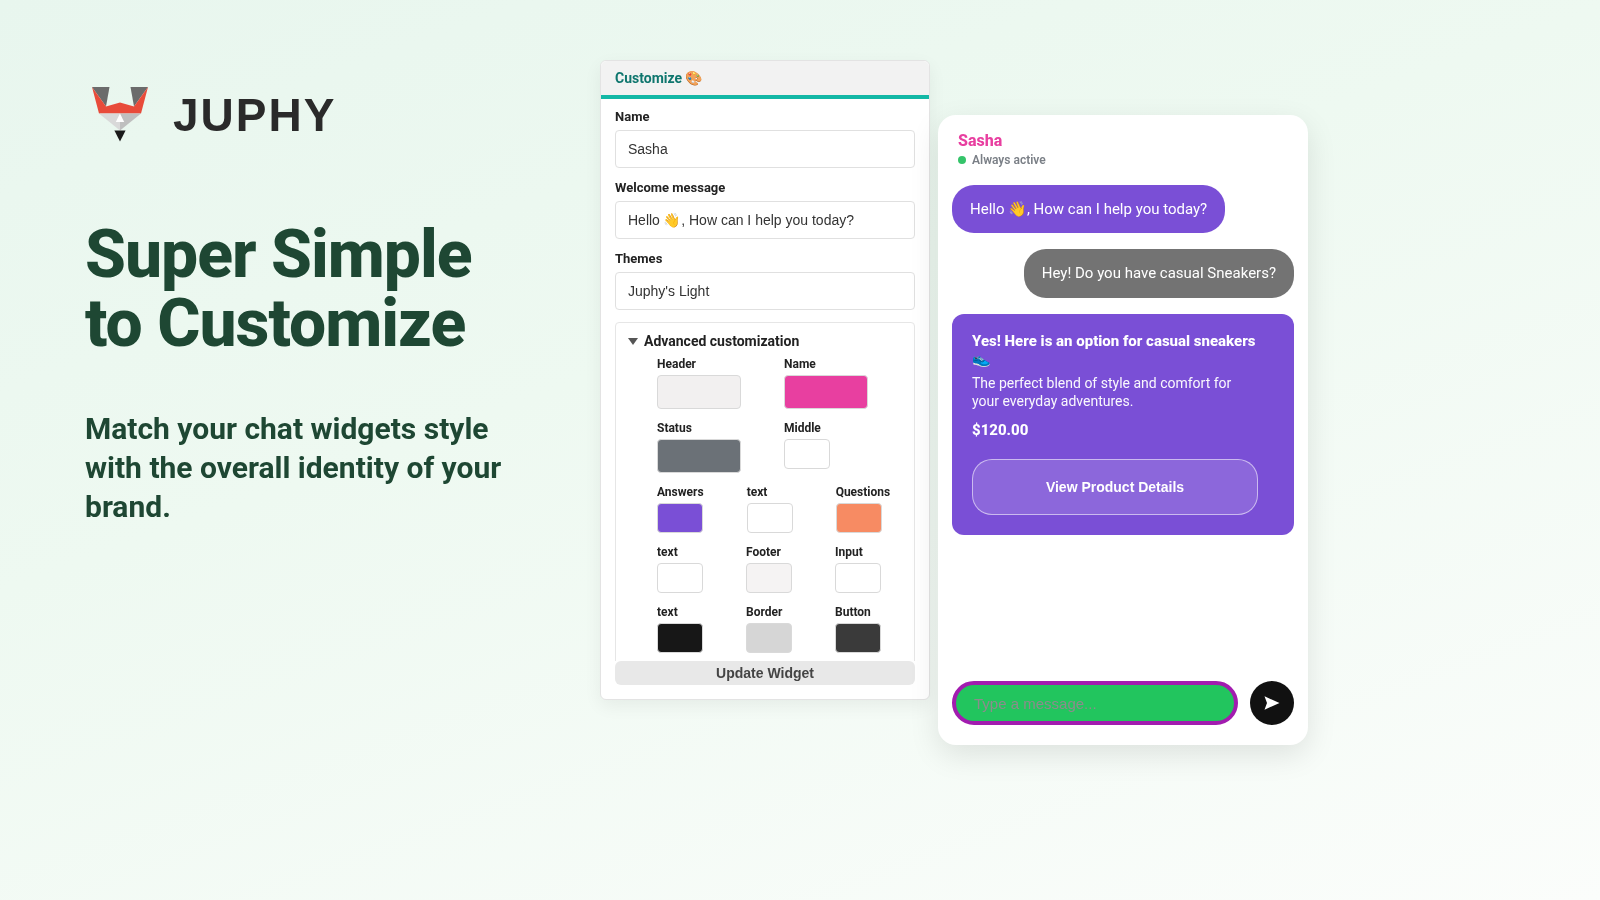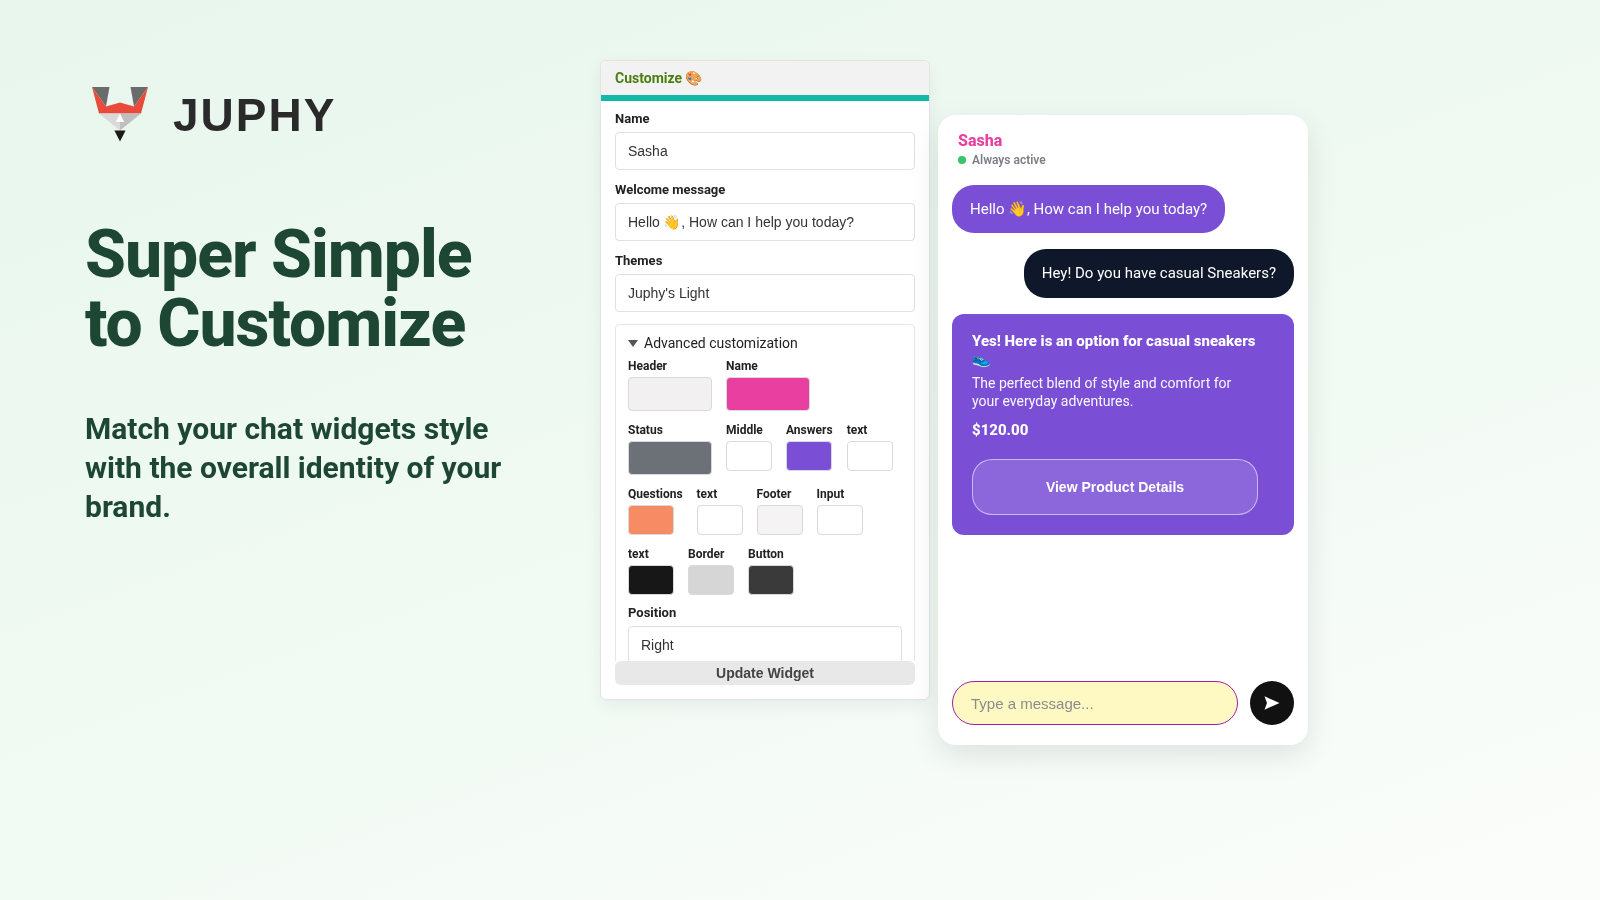--- a/index.html
+++ b/index.html
@@ -19,36 +19,36 @@
   .subhead { margin-top: 50px; font-size: 30px; line-height: 1.3; font-weight: 700; color: #1e4733; }
 
   
   .customize-panel {
     position: absolute; left: 600px; top: 60px; width: 330px; height: 640px;
     background: #fff; border: 1px solid #e3e3e3; border-radius: 6px;
     box-shadow: 0 6px 18px rgba(0,0,0,0.06);
     display: flex; flex-direction: column;
   }
   .panel-title-bar {
-    background: #f2f2f2; padding: 9px 14px; border-bottom: 6px solid #14b8a6;
-    font-size: 14px; font-weight: 700; color: #4d7c0f; border-radius: 6px 6px 0 0;
+    background: #f2f2f2; padding: 9px 14px; border-bottom: 4px solid #14b8a6;
+    font-size: 14px; font-weight: 700; color: #0f766e; border-radius: 6px 6px 0 0;
     display: flex; align-items: flex-end; gap: 6px;
   }
   .panel-body { padding: 10px 14px 14px 14px; flex: 1; overflow: hidden; }
   .field { margin-bottom: 12px; }
   .field-label { font-size: 13px; font-weight: 700; color: #222; margin-bottom: 6px; }
   .text-input {
     width: 100%; height: 38px; border: 1px solid #e0e0e0; border-radius: 4px;
     padding: 0 12px; font-size: 14px; color: #333; background: #fff;
   }
   .adv-box { border: 1px solid #e6e6e6; border-radius: 4px; padding: 10px 12px 12px 12px; }
-  .adv-header { display: flex; align-items: center; gap: 6px; font-size: 14px; font-weight: 400; color: #222; margin-bottom: 8px; cursor: pointer; }
+  .adv-header { display: flex; align-items: center; gap: 6px; font-size: 14px; font-weight: 700; color: #222; margin-bottom: 8px; cursor: pointer; }
   .adv-caret { width: 0; height: 0; border-left: 5px solid transparent; border-right: 5px solid transparent; border-top: 7px solid #555; }
   .swatch-grid { display: flex; flex-wrap: wrap; gap: 12px 14px; }
-  .swatch-col { display: flex; flex-direction: column; gap: 4px; }
+  .swatch-col { display: flex; flex-direction: column; gap: 4px; margin-left: 29px; }
   .swatch-label { font-size: 12px; font-weight: 700; color: #222; }
   .swatch { width: 46px; height: 30px; border-radius: 4px; border: 1px solid #d9d9d9; cursor: pointer; }
   .swatch.wide { width: 84px; height: 34px; }
   .pos-field { margin-top: 10px; }
   .update-btn {
     margin: 0 14px 14px 14px; height: 24px; border-radius: 6px; background: #e8e8e8;
     border: none; font-size: 14px; font-weight: 700; color: #444; cursor: pointer;
   }
 
   
@@ -75,22 +75,22 @@
   .pc-title { font-weight: 800; font-size: 15px; }
   .pc-desc { font-size: 14px; margin-top: 6px; line-height: 1.35; opacity: 0.96; }
   .pc-price { font-weight: 800; margin-top: 10px; font-size: 15px; }
   .pc-btn {
     margin-top: 20px; width: 100%; height: 56px; border-radius: 20px;
     background: rgba(255,255,255,0.14); border: 1px solid rgba(255,255,255,0.55);
     color: #fff; font-size: 14px; font-weight: 600; cursor: pointer;
   }
   .chat-footer { padding: 16px 14px 20px 14px; display: flex; align-items: center; gap: 12px; }
   .msg-input {
-    flex: 1; height: 44px; border: 1px solid #a21caf; border-radius: 22px;
-    padding: 0 18px; font-size: 15px; color: #555; background: #fef9c3;
+    flex: 1; height: 44px; border: 4px solid #a21caf; border-radius: 22px;
+    padding: 0 18px; font-size: 15px; color: #555; background: #22c55e;
   }
   .msg-input::placeholder { color: #8c8c8c; }
   .send-btn {
     width: 44px; height: 44px; border-radius: 50%; background: #111; border: none;
     display: flex; align-items: center; justify-content: center; cursor: pointer;
   }
 </style>
 </head>
 <body>
 
@@ -206,21 +206,21 @@
   <div class="chat-widget">
     <div class="chat-header">
       <div class="chat-name" style="color:#e83fa0">Sasha</div>
       <div class="chat-status-row">
         <span class="status-dot"></span>
         <span class="chat-status">Always active</span>
       </div>
     </div>
     <div class="chat-body">
       <div class="bubble left" style="background:#7a4fd6">Hello 👋,  How can I help you today?</div>
-      <div class="bubble right" style="background:#0f172a">Hey! Do you have casual Sneakers?</div>
+      <div class="bubble right" style="background:#737373">Hey! Do you have casual Sneakers?</div>
       <div class="product-card" style="background:#7a4fd6">
         <div class="pc-title">Yes! Here is an option for casual sneakers 👟</div>
         <div class="pc-desc">The perfect blend of style and comfort for your everyday adventures.</div>
         <div class="pc-price">$120.00</div>
         <button class="pc-btn">View Product Details</button>
       </div>
     </div>
     <div class="chat-footer">
       <input class="msg-input" placeholder="Type a message..." style="">
       <button class="send-btn">

